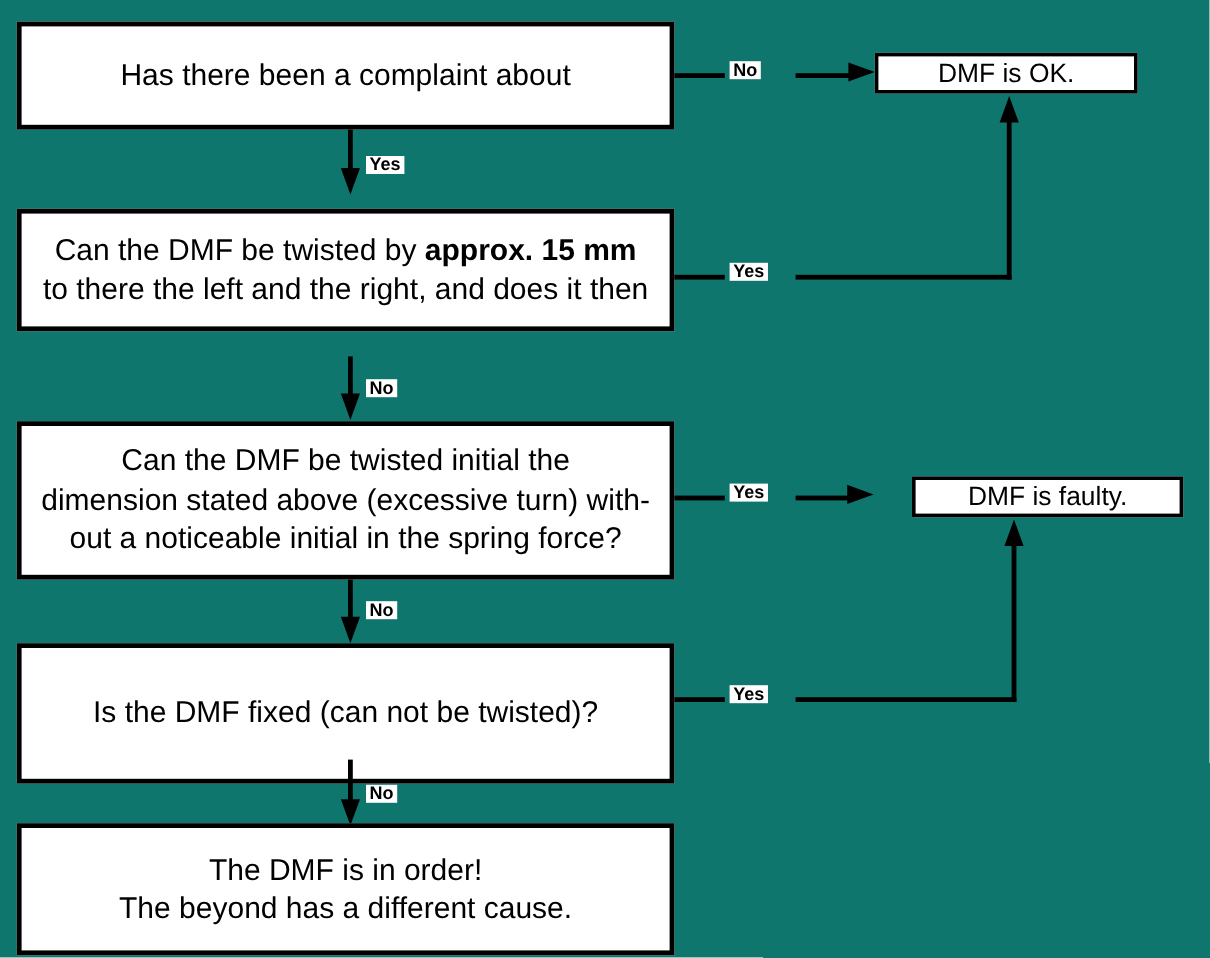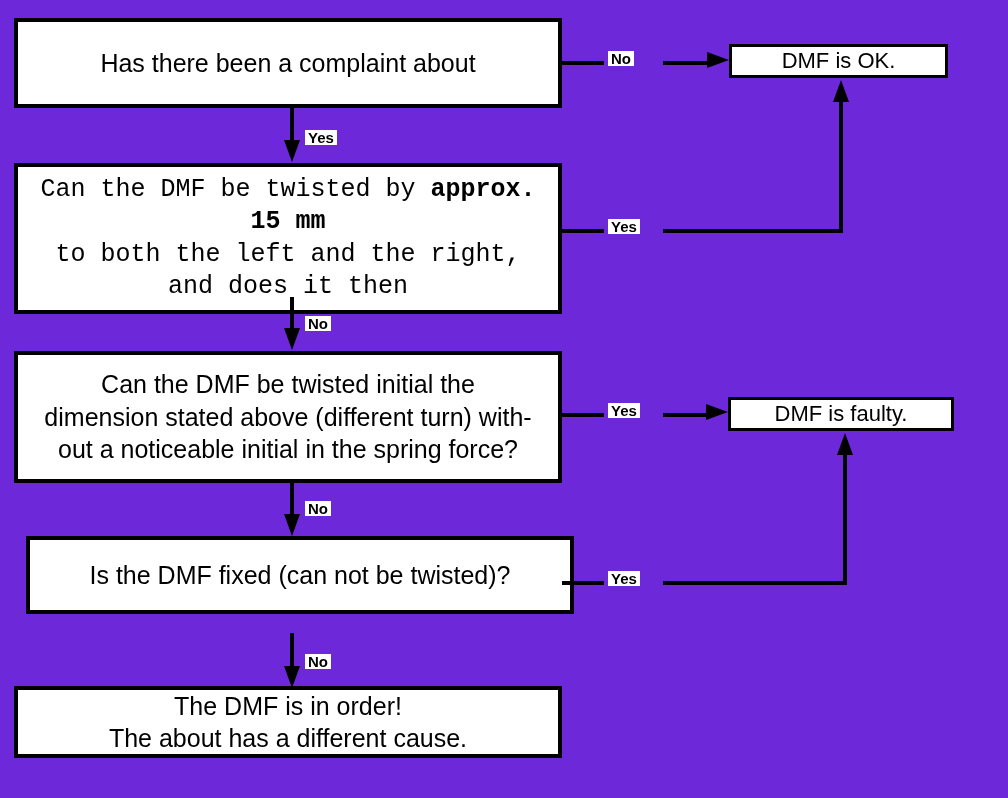--- a/index.html
+++ b/index.html
@@ -8,21 +8,21 @@
     padding: 0;
     background: #ffffff;
   }
   body {
     font-family: "Liberation Sans", sans-serif;
   }
   #canvas {
     position: relative;
     width: 1008px;
     height: 798px;
-    background: #6d28d9;
+    background: #0f766e;
     overflow: hidden;
   }
 
   
   .box {
     position: absolute;
     box-sizing: border-box;
     border: 4px solid #000000;
     background: #ffffff;
     display: flex;
@@ -100,66 +100,66 @@
 
   <div class="hline" style="left:562px; top:61px; width:42px;"></div>
   <div class="edge-label" style="left:608px; top:51px;">No</div>
   <div class="hline" style="left:663px; top:61px; width:50px;"></div>
   <div class="arrow-right" style="left:707px; top:52px;"></div>
 
   <div class="vline" style="left:290px; top:108px; height:38px;"></div>
   <div class="arrow-down" style="left:284px; top:140px;"></div>
   <div class="edge-label" style="left:305px; top:130px;">Yes</div>
 
-  <div class="box" style="left:14px; top:163px; width:548px; height:151px;font-family:Liberation Mono, monospace;">
-    <span class="txt"><span>Can the DMF be twisted by </span><span class="bold">approx. 15 mm</span><br><span>to both the left and the right, and does it then</span><br></span>
+  <div class="box" style="left:14px; top:174px; width:548px; height:102px;">
+    <span class="txt"><span>Can the DMF be twisted by </span><span class="bold">approx. 15 mm</span><br><span>to there the left and the right, and does it then</span><br></span>
   </div>
 
   <div class="hline" style="left:562px; top:229px; width:42px;"></div>
   <div class="edge-label" style="left:608px; top:219px;">Yes</div>
   <div class="hline" style="left:663px; top:229px; width:180px;"></div>
   <div class="vline" style="left:839px; top:100px; height:133px;"></div>
   <div class="arrow-up" style="left:833px; top:80px;"></div>
 
   <div class="vline" style="left:290px; top:297px; height:38px;"></div>
   <div class="arrow-down" style="left:284px; top:328px;"></div>
   <div class="edge-label" style="left:305px; top:316px;">No</div>
 
   <div class="box" style="left:14px; top:351px; width:548px; height:132px;">
-    <span class="txt"><span>Can the DMF be twisted initial the</span><br><span>dimension stated above (different turn) </span><span class="ul">with-</span><br><span class="ul">out a noticeable initial</span><span> in the spring force?</span></span>
+    <span class="txt"><span>Can the DMF be twisted initial the</span><br><span>dimension stated above (excessive turn) </span><span class="ul">with-</span><br><span class="ul">out a noticeable initial</span><span> in the spring force?</span></span>
   </div>
 
   <div class="hline" style="left:562px; top:413px; width:42px;"></div>
   <div class="edge-label" style="left:608px; top:403px;">Yes</div>
   <div class="hline" style="left:663px; top:413px; width:50px;"></div>
   <div class="arrow-right" style="left:706px; top:404px;"></div>
 
   <div class="vline" style="left:290px; top:483px; height:38px;"></div>
   <div class="arrow-down" style="left:284px; top:514px;"></div>
   <div class="edge-label" style="left:305px; top:501px;">No</div>
 
-  <div class="box" style="left:26px; top:536px; width:548px; height:78px;">
+  <div class="box" style="left:14px; top:536px; width:548px; height:117px;">
     <span class="txt">Is the DMF fixed (can not be twisted)?</span>
   </div>
 
   <div class="hline" style="left:562px; top:581px; width:42px;"></div>
   <div class="edge-label" style="left:608px; top:571px;">Yes</div>
   <div class="hline" style="left:663px; top:581px; width:184px;"></div>
   <div class="vline" style="left:843px; top:453px; height:132px;"></div>
   <div class="arrow-up" style="left:837px; top:433px;"></div>
 
   <div class="vline" style="left:290px; top:633px; height:38px;"></div>
   <div class="arrow-down" style="left:284px; top:666px;"></div>
   <div class="edge-label" style="left:305px; top:654px;">No</div>
 
-  <div class="box" style="left:14px; top:686px; width:548px; height:72px;">
-    <span class="txt"><span>The DMF is in order!</span><br><span>The about has a different cause.</span></span>
+  <div class="box" style="left:14px; top:686px; width:548px; height:110px;">
+    <span class="txt"><span>The DMF is in order!</span><br><span>The beyond has a different cause.</span></span>
   </div>
 
   <div class="box thin" style="left:729px; top:44px; width:219px; height:34px;">
     <span class="txt">DMF is OK.</span>
   </div>
 
-  <div class="box thin" style="left:728px; top:397px; width:226px; height:34px;">
+  <div class="box thin" style="left:760px; top:397px; width:226px; height:34px;">
     <span class="txt">DMF is faulty.</span>
   </div>
 
 </div>
 
 </body></html>

